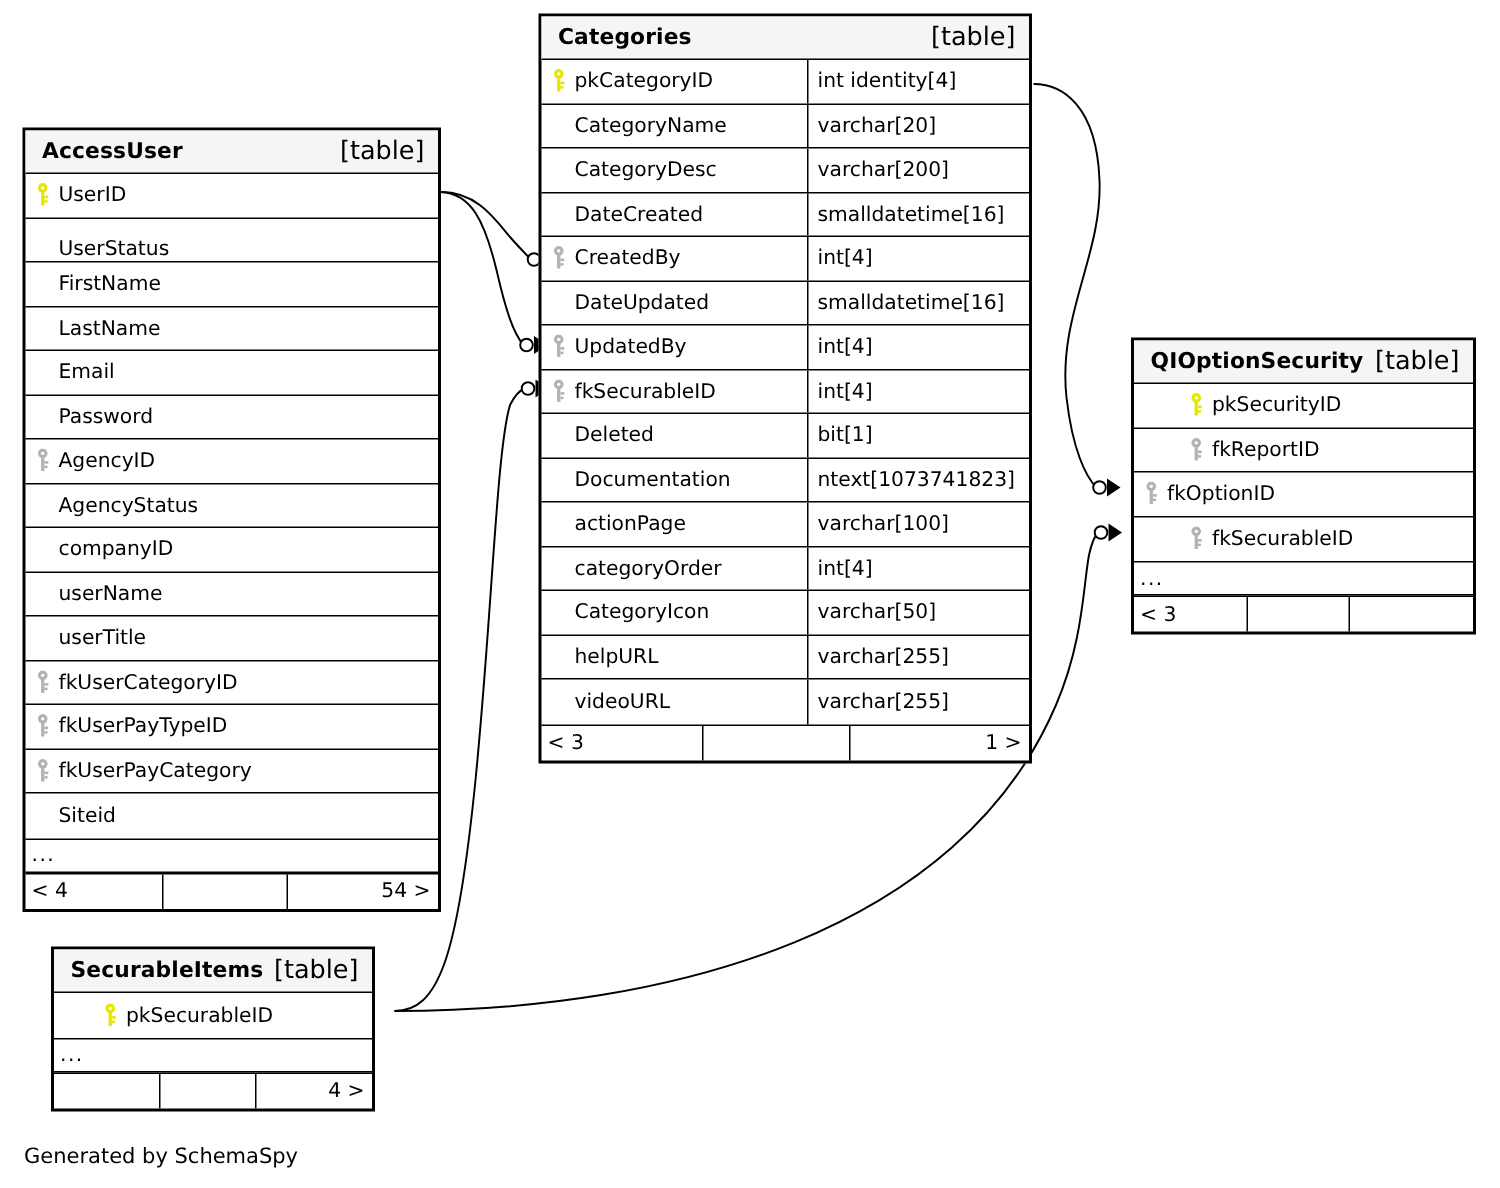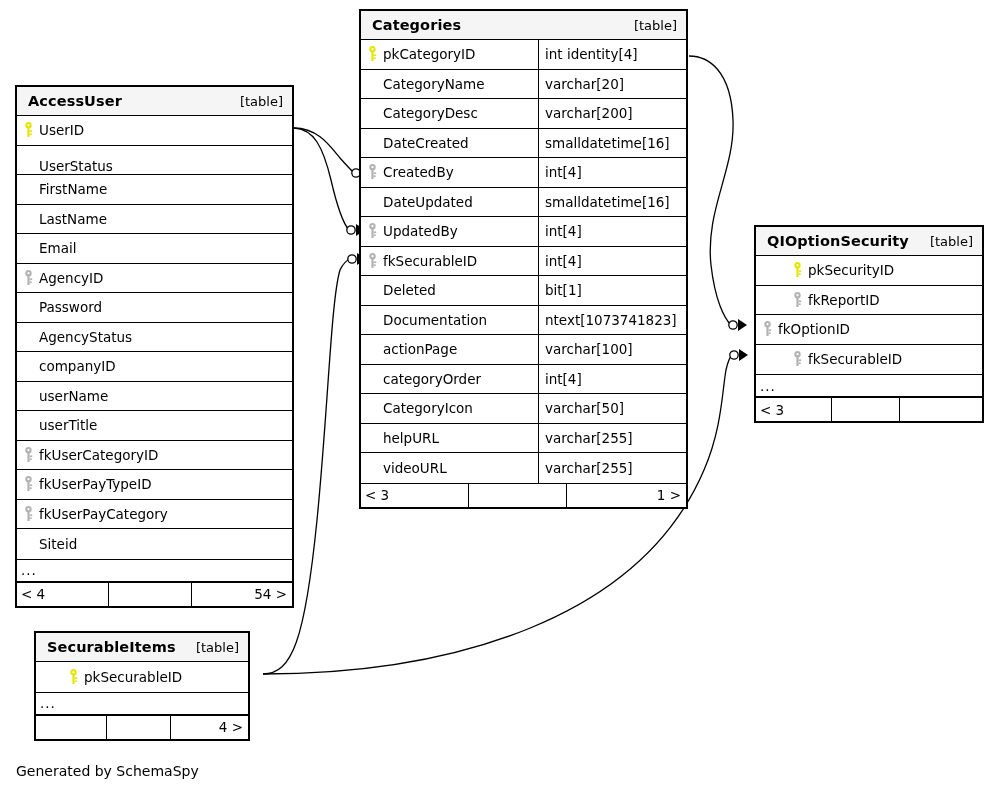--- a/index.html
+++ b/index.html
@@ -47,21 +47,21 @@
     padding: 0 9px 0 11px;
     height: 29px;
   }
   .tbl-title .tname {
     font-weight: bold;
     font-size: 14.5px;
     letter-spacing: 0.1px;
     white-space: nowrap;
   }
   .tbl-title .ttag {
-    font-size: 13px;
+    font-size: 17px;
     white-space: nowrap;
   }
   .rows {
     display: block;
   }
   .row {
     display: flex;
     box-sizing: border-box;
     border-bottom: 1px solid #000000;
     height: 29.5px;
@@ -198,36 +198,36 @@
             </div>
           </div>
           <div class="row">
             <div class="cell-name" style="width:275px;">
               <span class="keyslot"></span>
               <span class="colname">Email</span>
             </div>
           </div>
           <div class="row">
             <div class="cell-name" style="width:275px;">
+              <span class="keyslot"></span>
+              <span class="colname">Password</span>
+            </div>
+          </div>
+          <div class="row">
+            <div class="cell-name" style="width:275px;">
               <span class="keyslot">
                 <svg class="key-svg" width="9" height="16" viewBox="0 0 9 16">
                   <circle cx="4.5" cy="3.2" r="3.2" fill="#b3b3b3"></circle>
                   <circle cx="4.5" cy="3.2" r="1.1" fill="#ffffff"></circle>
                   <rect x="3.4" y="5.6" width="2.2" height="9.4" fill="#b3b3b3"></rect>
                   <rect x="5.6" y="8.4" width="2.6" height="1.7" fill="#b3b3b3"></rect>
                   <rect x="5.6" y="11.4" width="2.1" height="1.7" fill="#b3b3b3"></rect>
                 </svg>
               </span>
               <span class="colname">AgencyID</span>
-            </div>
-          </div>
-          <div class="row">
-            <div class="cell-name" style="width:275px;">
-              <span class="keyslot"></span>
-              <span class="colname">Password</span>
             </div>
           </div>
           <div class="row">
             <div class="cell-name" style="width:275px;">
               <span class="keyslot"></span>
               <span class="colname">AgencyStatus</span>
             </div>
           </div>
           <div class="row">
             <div class="cell-name" style="width:275px;">

